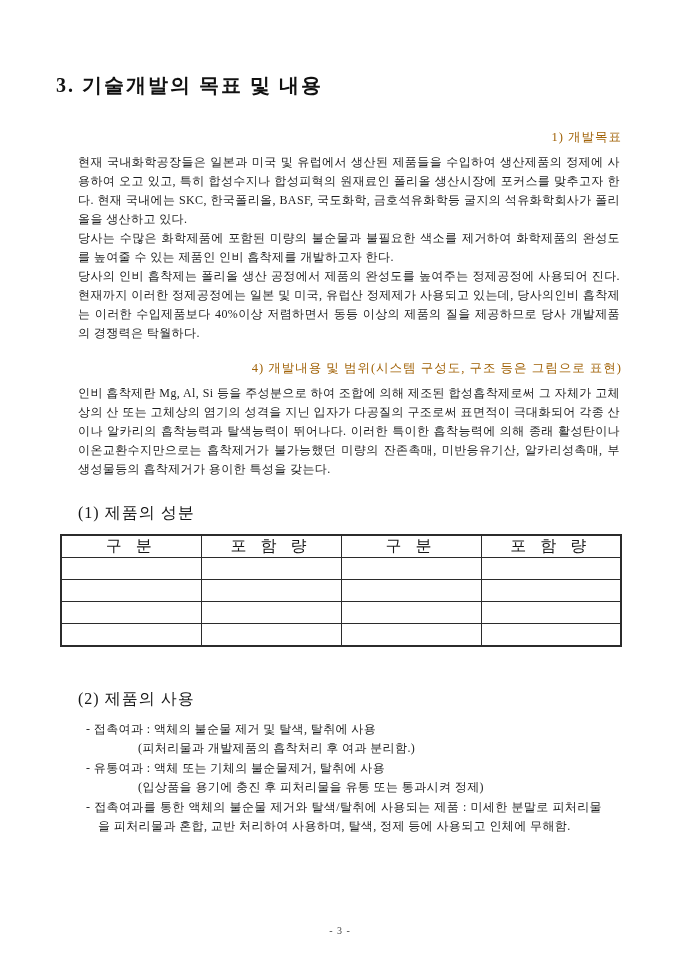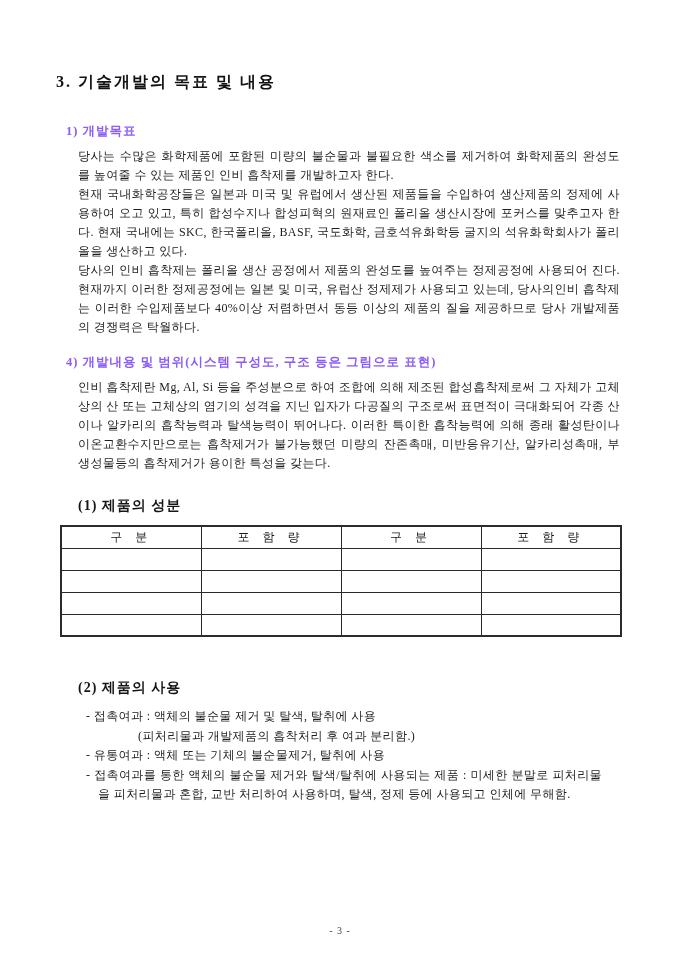--- a/index.html
+++ b/index.html
@@ -8,63 +8,64 @@
     width:680px; height:962px;
     margin:0 auto;
     background:#ffffff;
     position:relative;
     overflow:hidden;
     font-family:"Liberation Serif","DejaVu Serif",serif;
     color:#1d1d1d;
     padding:72px 58px 0 56px;
   }
   .doc-title {
-    font-size:16px;
+    font-size:20px;
     font-weight:bold;
     letter-spacing:2px;
     color:#111;
     margin-bottom:30px;
   }
   h2.sec-heading {
     font-size:12.5px;
-    font-weight:bold;
+    font-weight:normal;
     letter-spacing:1px;
     margin:0 0 7px 10px;
-    color:#8b5cf6;
+    color:#a16207;
+    text-align:right;
   }
   .body-block {
     margin-left:22px;
     margin-right:2px;
   }
   .body-block p {
     font-size:12px;
     line-height:19px;
     letter-spacing:0.4px;
     text-align:justify;
     word-break:break-all;
   }
   .gap-lg { height:17px; }
   h3.sub-heading {
-    font-size:14px;
-    font-weight:bold;
+    font-size:16px;
+    font-weight:normal;
     letter-spacing:1px;
     margin:24px 0 10px 22px;
     color:#161616;
   }
   table.comp-table {
     border-collapse:collapse;
     table-layout:fixed;
     width:562px;
     margin-left:4px;
     border:2px solid #2b2b2b;
   }
   table.comp-table th, table.comp-table td {
     border:1px solid #2b2b2b;
     height:22px;
-    font-size:12px;
+    font-size:16px;
     font-weight:normal;
     text-align:center;
     vertical-align:middle;
     letter-spacing:5px;
     color:#161616;
   }
   .usage-list {
     margin-left:30px;
     margin-right:20px;
   }
@@ -95,22 +96,22 @@
 </head>
 <body>
 
 <div class="page">
 
   <h1 class="doc-title">3. 기술개발의  목표  및  내용</h1>
 
   <section>
     <h2 class="sec-heading">1) 개발목표</h2>
     <div class="body-block">
+      <p>현재 국내화학공장들은 일본과 미국 및 유럽에서 생산된 제품들을 수입하여 생산제품의 정제에 사용하여 오고 있고, 특히 합성수지나 합성피혁의 원재료인 폴리올 생산시장에 포커스를 맞추고자 한다. 현재 국내에는 SKC, 한국폴리올, BASF, 국도화학, 금호석유화학등 굴지의 석유화학회사가 폴리올을 생산하고 있다.</p>
       <p>당사는 수많은 화학제품에 포함된 미량의 불순물과 불필요한 색소를 제거하여 화학제품의 완성도를 높여줄 수 있는 제품인 인비 흡착제를 개발하고자 한다.</p>
-      <p>현재 국내화학공장들은 일본과 미국 및 유럽에서 생산된 제품들을 수입하여 생산제품의 정제에 사용하여 오고 있고, 특히 합성수지나 합성피혁의 원재료인 폴리올 생산시장에 포커스를 맞추고자 한다. 현재 국내에는 SKC, 한국폴리올, BASF, 국도화학, 금호석유화학등 굴지의 석유화학회사가 폴리올을 생산하고 있다.</p>
       <p>당사의 인비 흡착제는 폴리올 생산 공정에서 제품의 완성도를 높여주는 정제공정에 사용되어 진다. 현재까지 이러한 정제공정에는 일본 및 미국, 유럽산 정제제가 사용되고 있는데, 당사의인비 흡착제는 이러한 수입제품보다 40%이상 저렴하면서 동등 이상의 제품의 질을 제공하므로 당사 개발제품의 경쟁력은 탁월하다.</p>
     </div>
   </section>
 
   <div class="gap-lg"></div>
 
   <section>
     <h2 class="sec-heading">4) 개발내용 및 범위(시스템 구성도, 구조 등은 그림으로 표현)</h2>
     <div class="body-block">
       <p>인비 흡착제란 Mg, Al, Si 등을 주성분으로 하여 조합에 의해 제조된 합성흡착제로써 그 자체가 고체상의 산 또는 고체상의 염기의 성격을 지닌 입자가 다공질의 구조로써 표면적이 극대화되어 각종 산이나 알카리의 흡착능력과 탈색능력이 뛰어나다. 이러한 특이한 흡착능력에 의해 종래 활성탄이나 이온교환수지만으로는 흡착제거가 불가능했던 미량의 잔존촉매, 미반응유기산, 알카리성촉매, 부생성물등의 흡착제거가 용이한 특성을 갖는다.</p>
@@ -154,19 +155,20 @@
         </tr>
       </tbody>
     </table>
 
     <h3 class="sub-heading" style="margin-top:42px;">(2) 제품의 사용</h3>
 
     <div class="usage-list">
       <p class="dash-item">- 접촉여과 : 액체의 불순물 제거 및 탈색, 탈취에 사용</p>
       <p class="note-line">(피처리물과 개발제품의 흡착처리 후 여과 분리함.)</p>
       <p class="dash-item">- 유통여과 : 액체 또는 기체의 불순물제거, 탈취에 사용</p>
+      <p class="note-line">(입상품을 용기에 충진 후 피처리물을 유통 또는 통과시켜 정제)</p>
       <p class="dash-item">- 접촉여과를 통한 액체의 불순물 제거와 탈색/탈취에 사용되는 제품 : 미세한 분말로 피처리물을 피처리물과 혼합, 교반 처리하여 사용하며, 탈색, 정제 등에 사용되고 인체에 무해함.</p>
     </div>
   </section>
 
   <div class="footer-pageno">- 3 -</div>
 
 </div>
 
 </body></html>

